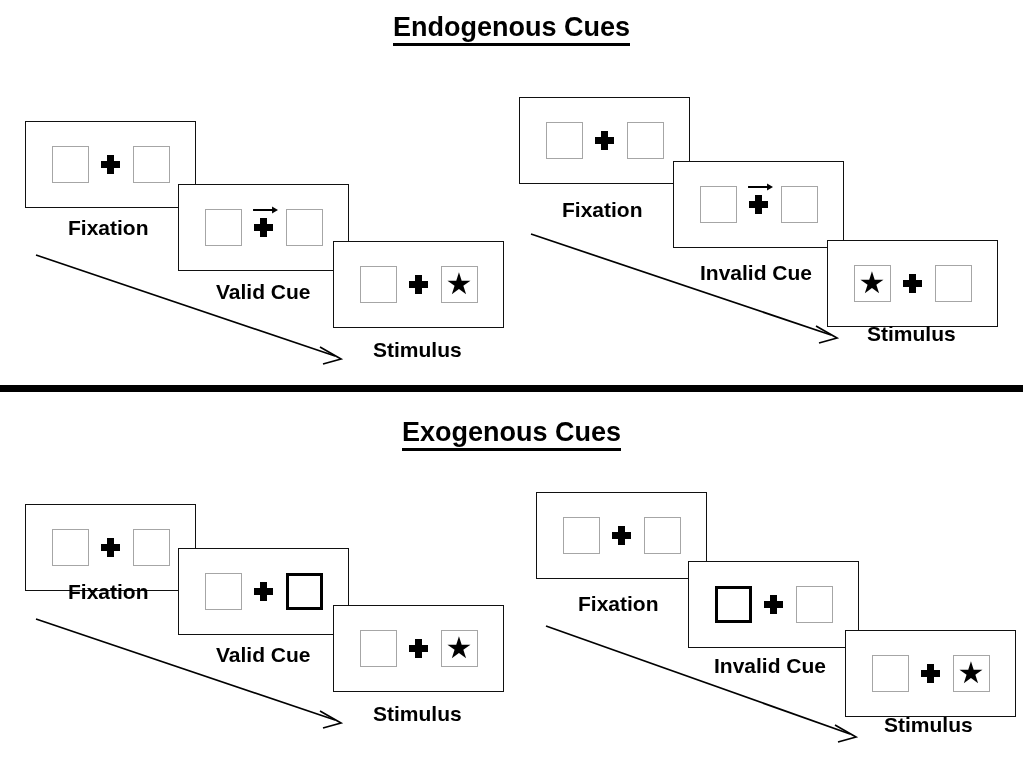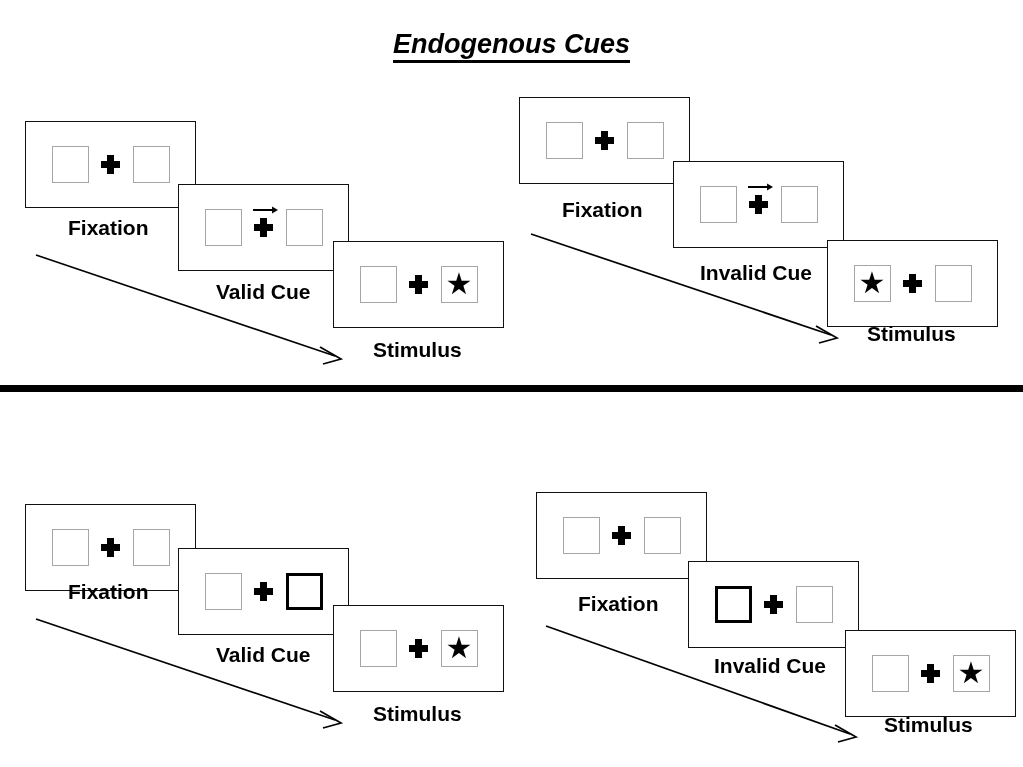--- a/index.html
+++ b/index.html
@@ -18,21 +18,21 @@
     text-align:center;
     font-size:27px;
     font-weight:bold;
     color:#000;
     letter-spacing:0px;
   }
   .section-title span{
     border-bottom:3px solid #000;
     padding-bottom:1px;
   }
-  #title-endo{top:29px;font-style:italic;}
+  #title-endo{top:12px;}
   #title-exo{top:417px;}
 
   
   .divider{
     position:absolute;
     left:0;width:1023px;
     height:7px;background:#000;
     top:385px;
   }
 
@@ -208,20 +208,23 @@
   </div>
   <div class="stage-label" style="left:867px;top:322px;">Stimulus</div>
 
   <svg class="time-arrow" style="left:500px;top:222px;width:360px;height:130px;">
     <line x1="31" y1="12" x2="331" y2="113" stroke="#000" stroke-width="1.7"></line>
     <polyline points="316,104 337,116 319,121" fill="none" stroke="#000" stroke-width="1.7"></polyline>
   </svg>
 
   <div class="divider"></div>
 
+  <div class="section-title" id="title-exo">
+    <span>Exogenous Cues</span>
+  </div>
 
   <div class="frame" style="left:25px;top:504px;width:171px;height:87px;">
     <div class="frame-inner">
       <div class="box"></div>
       <div class="fix">
         <div class="cross"></div>
       </div>
       <div class="box"></div>
     </div>
   </div>

